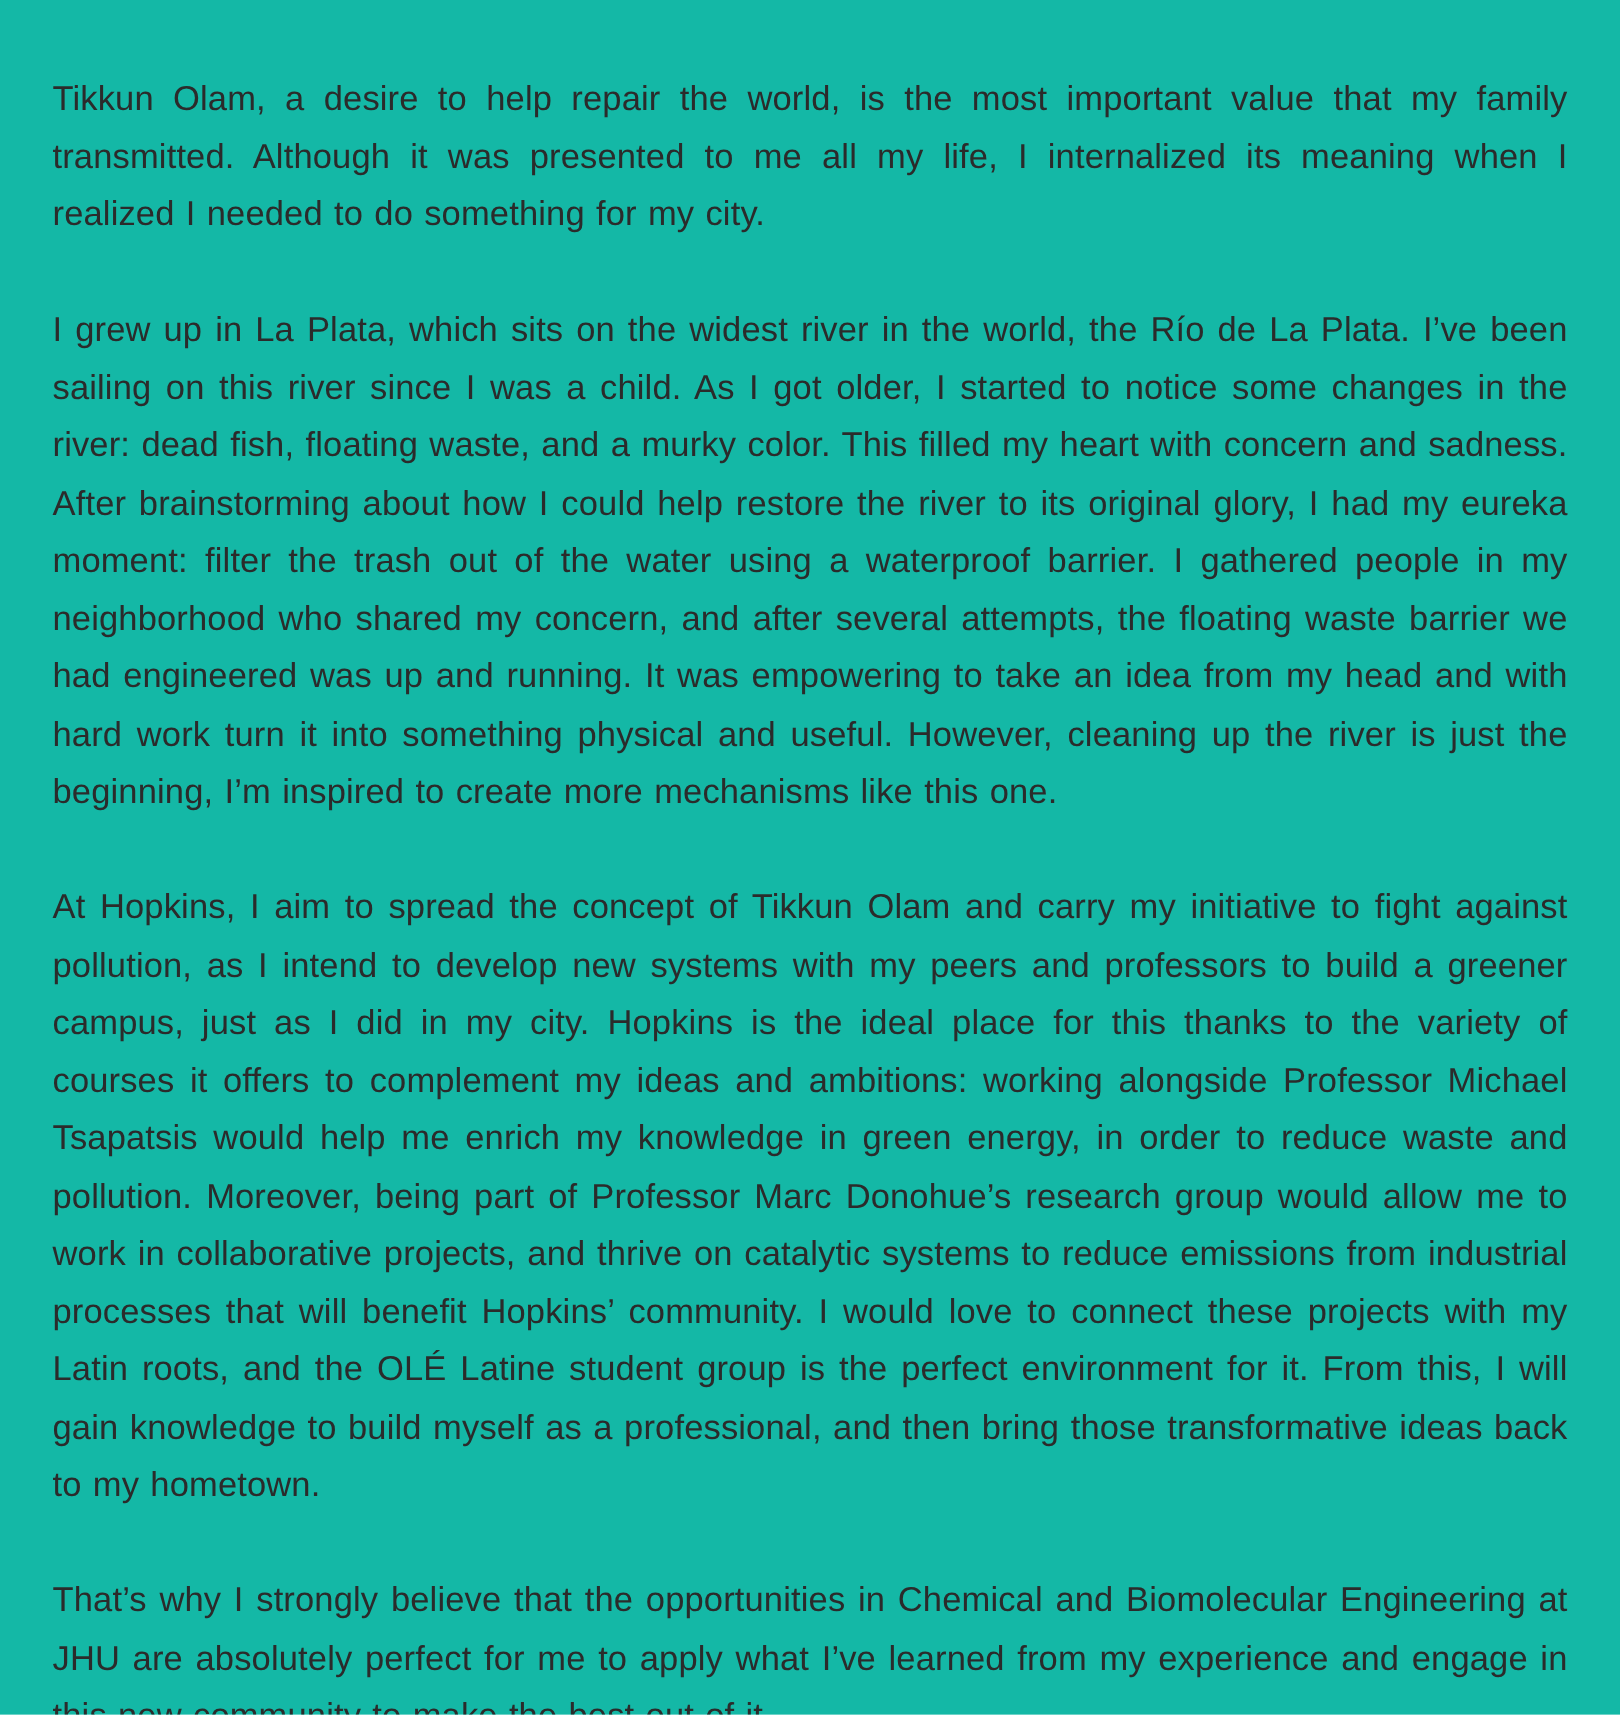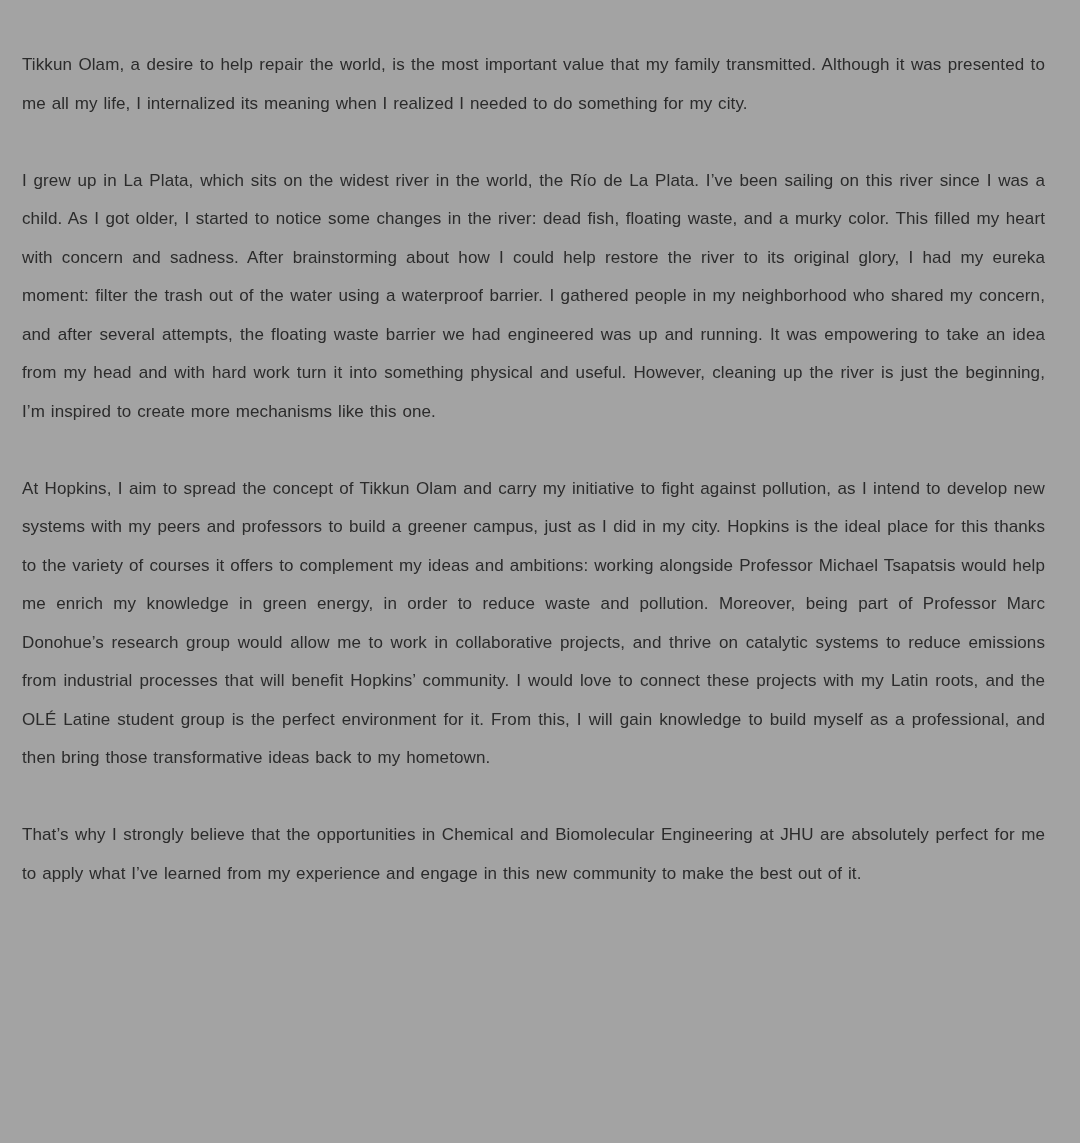--- a/index.html
+++ b/index.html
@@ -5,25 +5,25 @@
   * { margin: 0; padding: 0; box-sizing: border-box; }
   html, body {
     background: #ffffff;
     width: 1080px;
     height: 1143px;
     overflow: hidden;
   }
   .page {
     width: 1080px;
     height: 1143px;
-    background: #a3a3a3;
-    padding: 46px 35px 0 22px;
+    background: #14b8a6;
+    padding: 46px 35px 0 35px;
     font-family: "Liberation Sans", "DejaVu Sans", sans-serif;
     color: #2b2b2b;
-    font-size: 17px;
+    font-size: 23px;
     line-height: 38.5px;
     letter-spacing: 0.1px;
   }
   .essay-paragraph {
     text-align: justify;
     margin-bottom: 38.5px;
     word-spacing: 1px;
   }
   .essay-paragraph:last-child { margin-bottom: 0; }
 </style>

